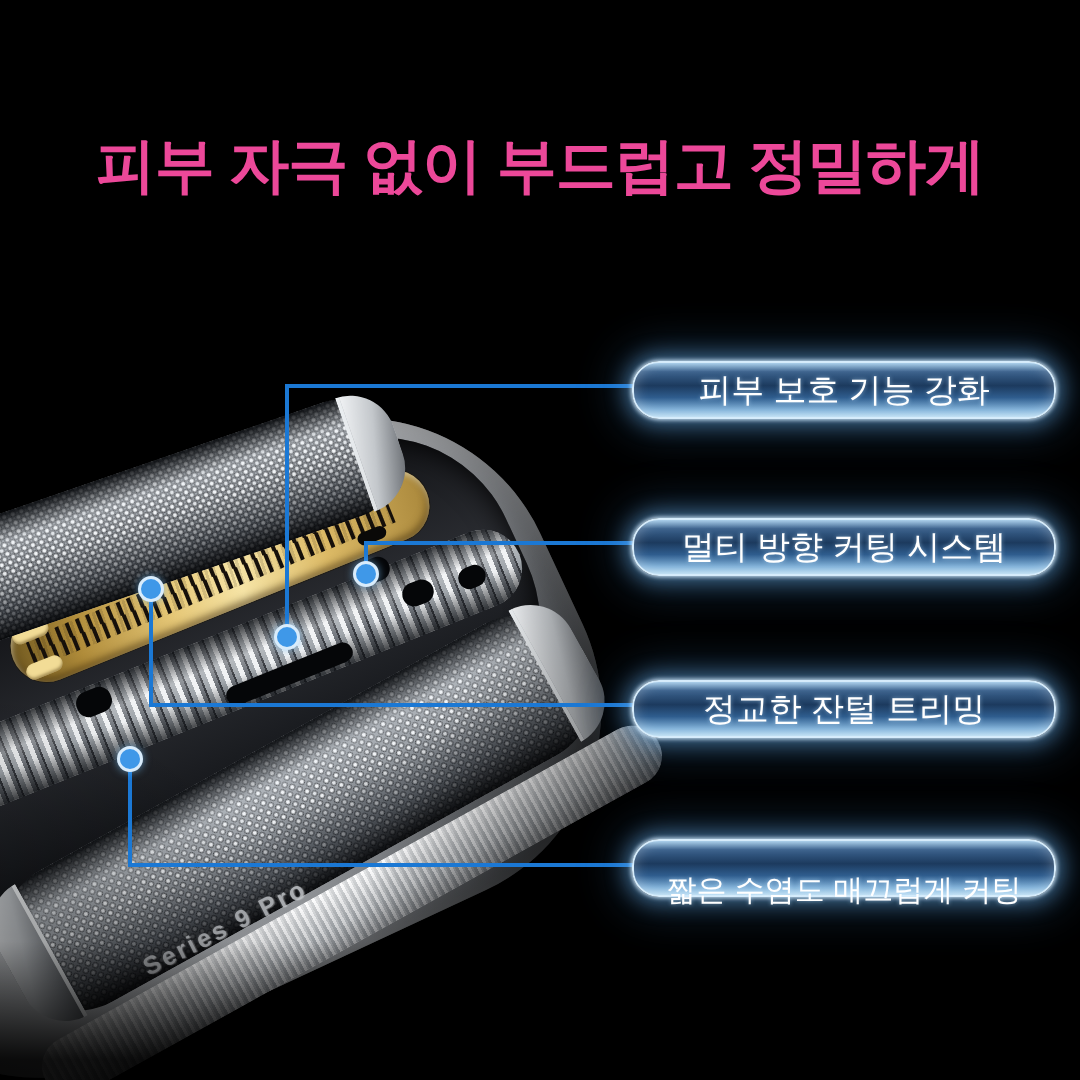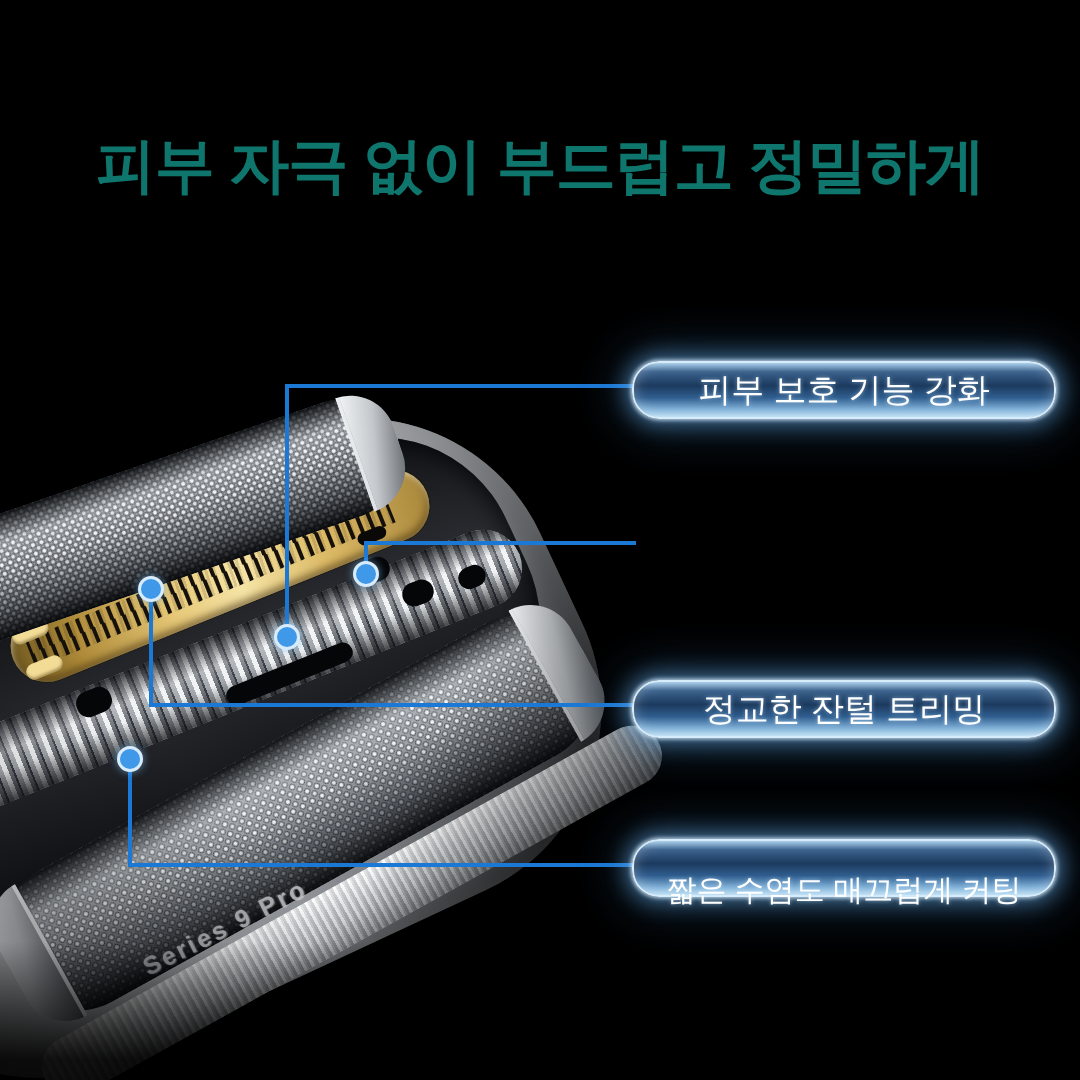--- a/index.html
+++ b/index.html
@@ -1,21 +1,21 @@
 <!DOCTYPE html>
 <html><head>
 <meta charset="utf-8">
 <style>
   html,body{margin:0;padding:0;background:#000;width:1080px;height:1080px;overflow:hidden;
     font-family:"Liberation Sans","DejaVu Sans",sans-serif;}
   #stage{position:relative;width:1080px;height:1080px;background:#000;overflow:hidden;}
 
   
   .title{position:absolute;left:0;right:0;top:126px;text-align:center;
-    font-size:60px;font-weight:800;letter-spacing:-1px;color:#0f766e;z-index:8;}
+    font-size:60px;font-weight:800;letter-spacing:-1px;color:#ec4899;z-index:8;}
 
   
   #shaver{position:absolute;left:-110px;top:388px;width:820px;height:692px;overflow:hidden;z-index:1;}
   #shaver .part{position:absolute;}
 
   .casing{left:-91px;top:110px;width:800px;height:500px;border-radius:200px;
     transform:rotate(-25deg);
     background:linear-gradient(133deg,#f0f1f3 0%,#d4d7da 26%,#b4b7bb 48%,#8f9296 66%,#55585c 84%,#26282b 97%);
     box-shadow:inset -6px -10px 40px rgba(0,0,0,.45), inset 8px 10px 30px rgba(255,255,255,.5);}
 
@@ -158,20 +158,23 @@
   <div class="line l4h"></div>
 
   <div class="dot d1"></div>
   <div class="dot d2"></div>
   <div class="dot d3"></div>
   <div class="dot d4"></div>
 
   <div class="pill p1">
     <span>피부 보호 기능 강화</span>
   </div>
+  <div class="pill p2">
+    <span>멀티 방향 커팅 시스템</span>
+  </div>
   <div class="pill p3">
     <span>정교한 잔털 트리밍</span>
   </div>
   <div class="pill p4">
     <span>짧은 수염도 매끄럽게 커팅</span>
   </div>
 
 </div>
 
 </body></html>

